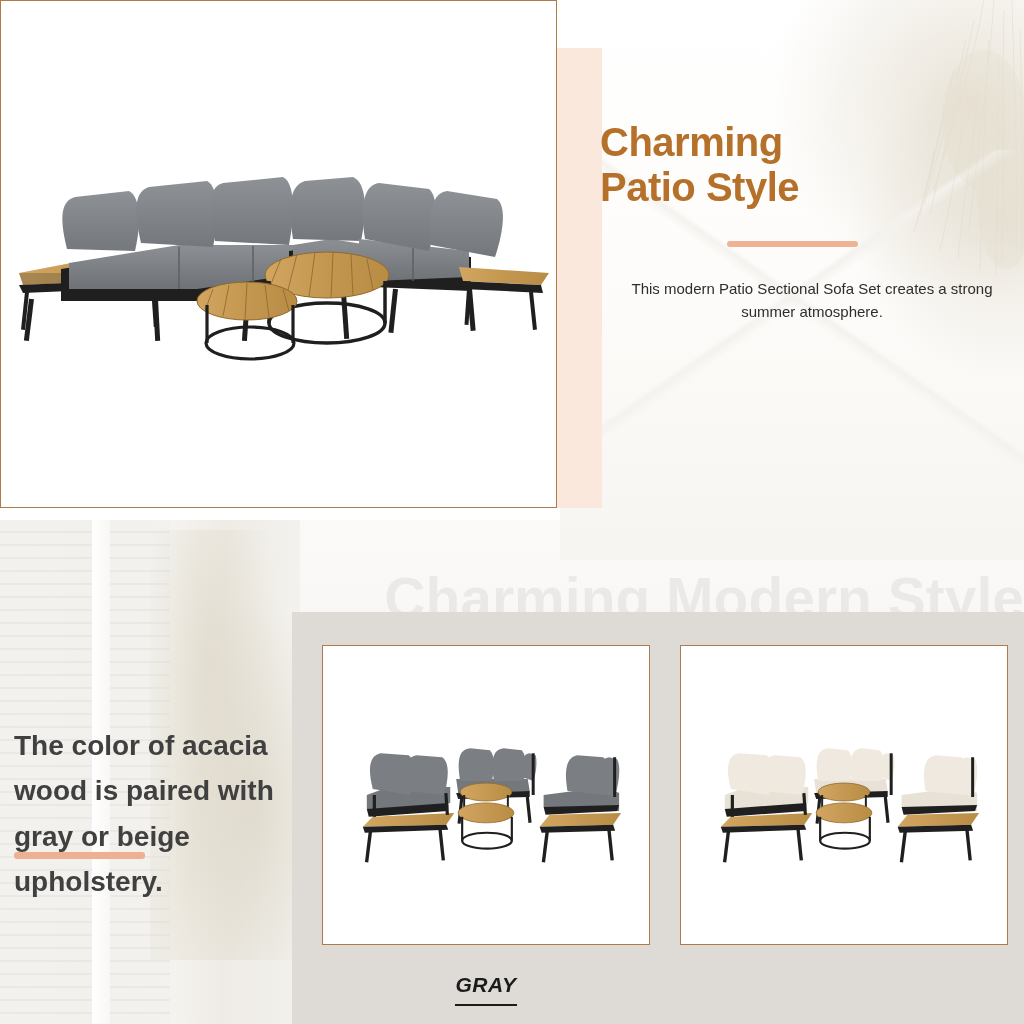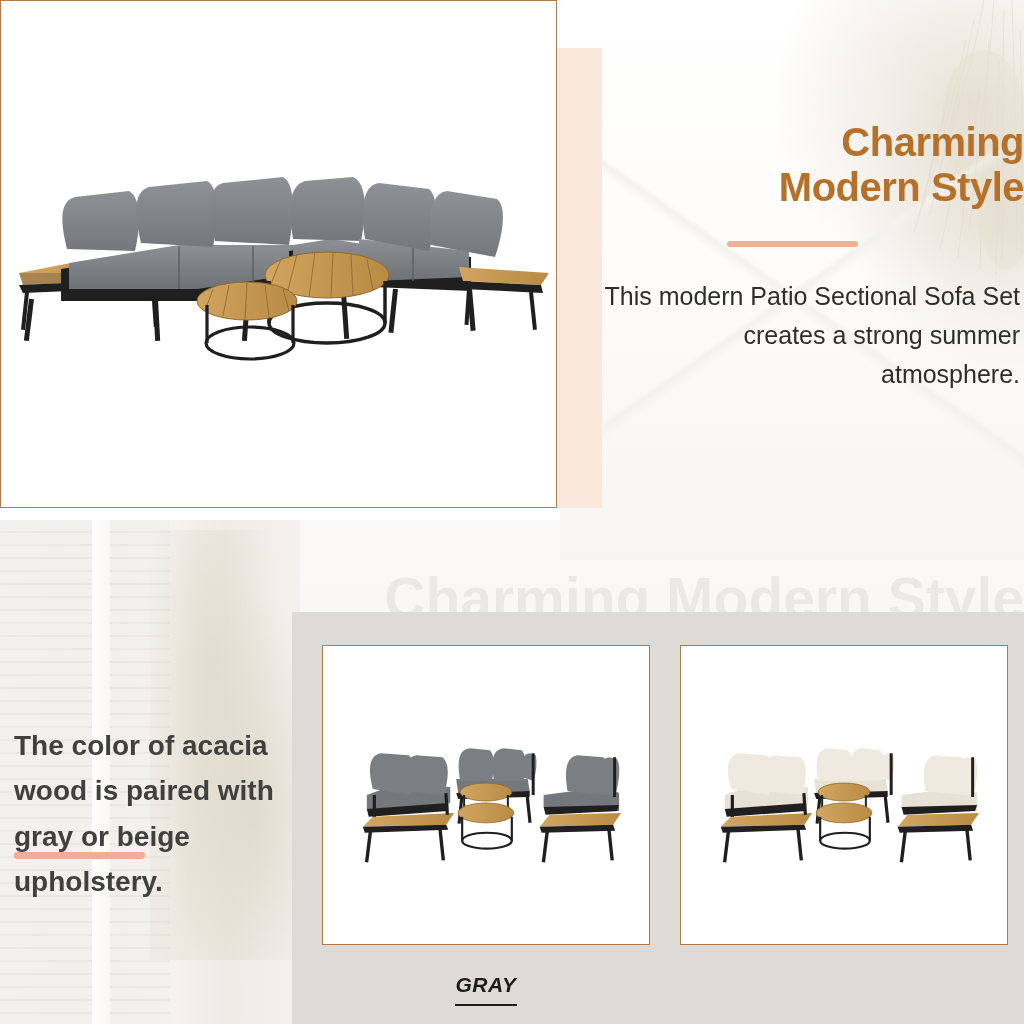--- a/index.html
+++ b/index.html
@@ -62,32 +62,32 @@
     background:#fae8dd;
   }
   .photo-card{
     position:absolute;left:0;top:0;width:557px;height:508px;
     background:#ffffff;border:1px solid #b07b4a;box-sizing:border-box;
   }
   .photo-card .hero-svg{position:absolute;left:0;top:0;width:557px;height:506px;}
 
   
   .headline{
-    position:absolute;left:600px;top:120px;width:424px;text-align:right;
+    position:absolute;left:600px;top:120px;width:424px;text-align:left;
     color:#b5702a;font-weight:bold;font-size:40px;line-height:1.12;
     letter-spacing:-0.5px;
   }
   .headline .l2{display:block;}
   .title-rule{
     position:absolute;left:727px;top:241px;width:131px;height:6px;
     background:#eeb295;border-radius:3px;
   }
   .lede{
-    position:absolute;left:604px;top:277px;width:416px;text-align:right;
-    color:#2e2e2e;font-size:25px;line-height:1.55;
+    position:absolute;left:604px;top:277px;width:416px;text-align:center;
+    color:#2e2e2e;font-size:15px;line-height:1.55;
   }
 
   
   .watermark{
     position:absolute;left:0;top:565px;width:1024px;text-align:right;
     font-size:57px;font-weight:bold;color:#000;opacity:.055;
     letter-spacing:0px;white-space:nowrap;
   }
 
   
@@ -254,21 +254,21 @@
         </g>
         <path d="M206 304 L206 342" stroke="#1f1f1f" stroke-width="3.2" fill="none"></path>
         <path d="M292 304 L292 342" stroke="#1f1f1f" stroke-width="3.2" fill="none"></path>
         <ellipse cx="249" cy="342" rx="44" ry="16" fill="none" stroke="#1f1f1f" stroke-width="3.2"></ellipse>
       </g>
     </svg>
   </div>
 
   <div class="headline">
     <span>Charming</span>
-    <span class="l2">Modern Style</span>
+    <span class="l2">Patio Style</span>
   </div>
   <div class="title-rule"></div>
   <div class="lede">This modern Patio Sectional Sofa Set creates a strong summer atmosphere.</div>
 
   <div class="watermark">Charming Modern Style</div>
 
   <div class="gray-panel"></div>
 
   <div class="swatch left">
     <div class="swatch-frame">

